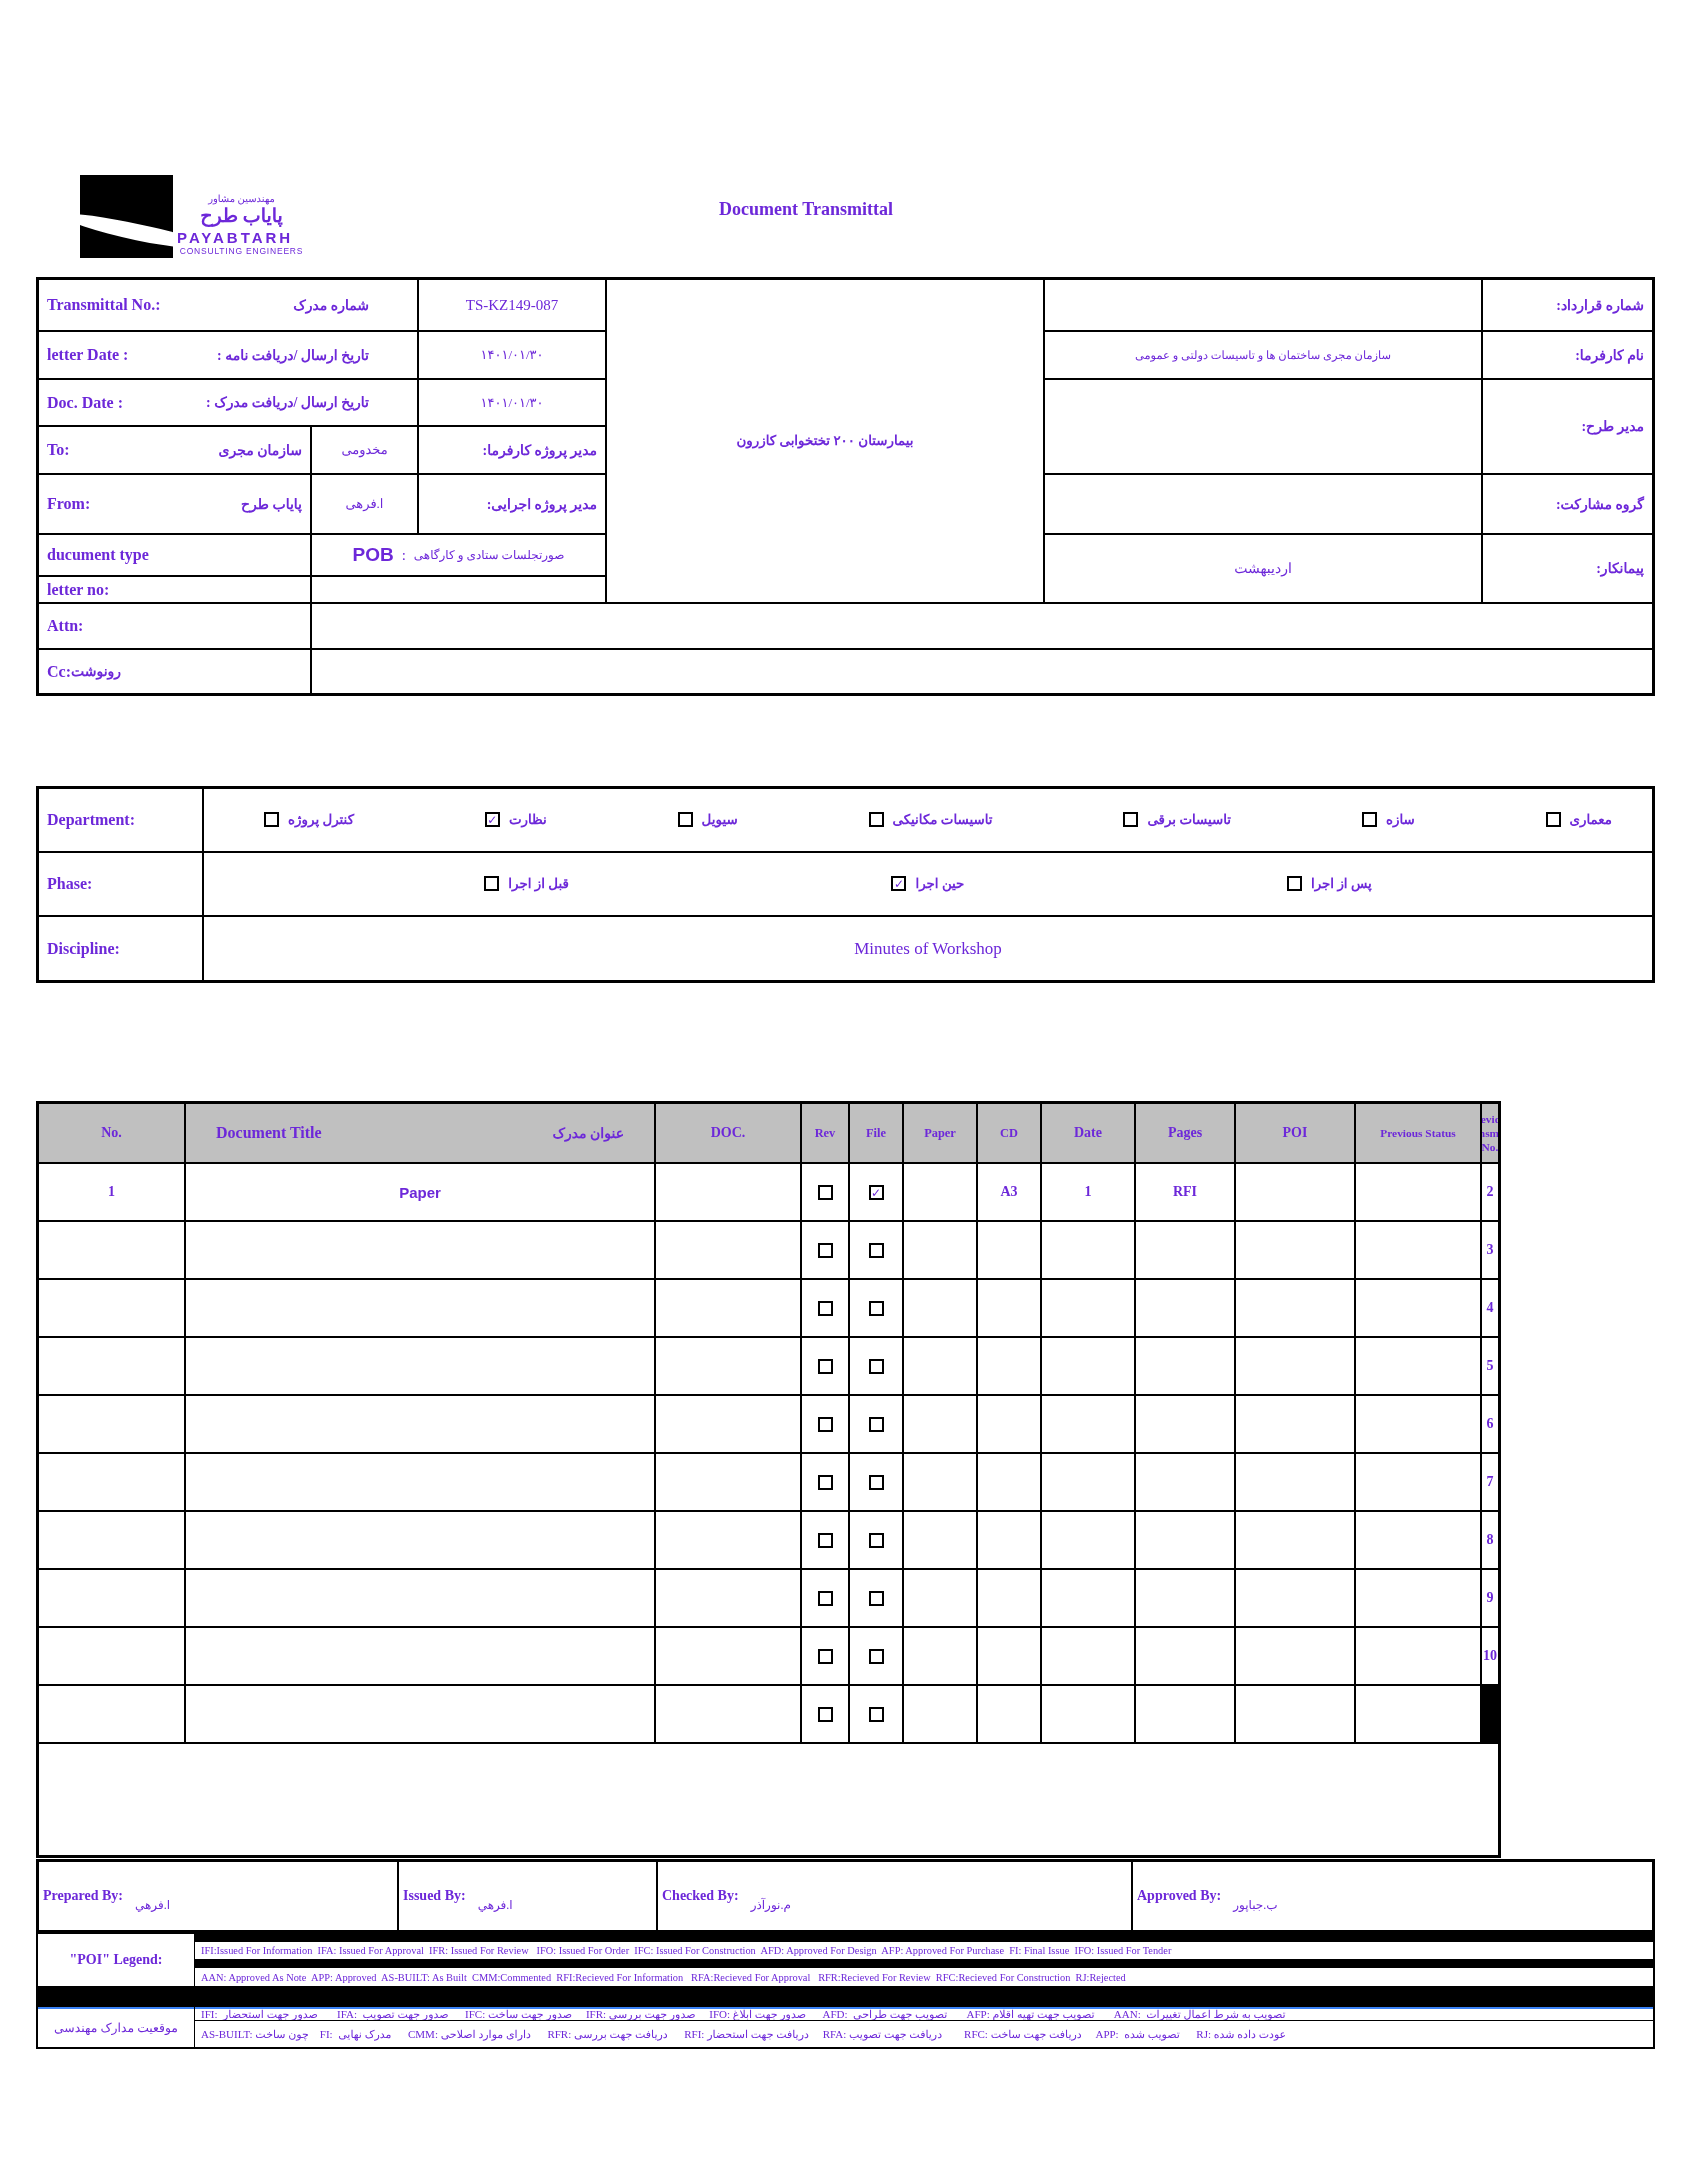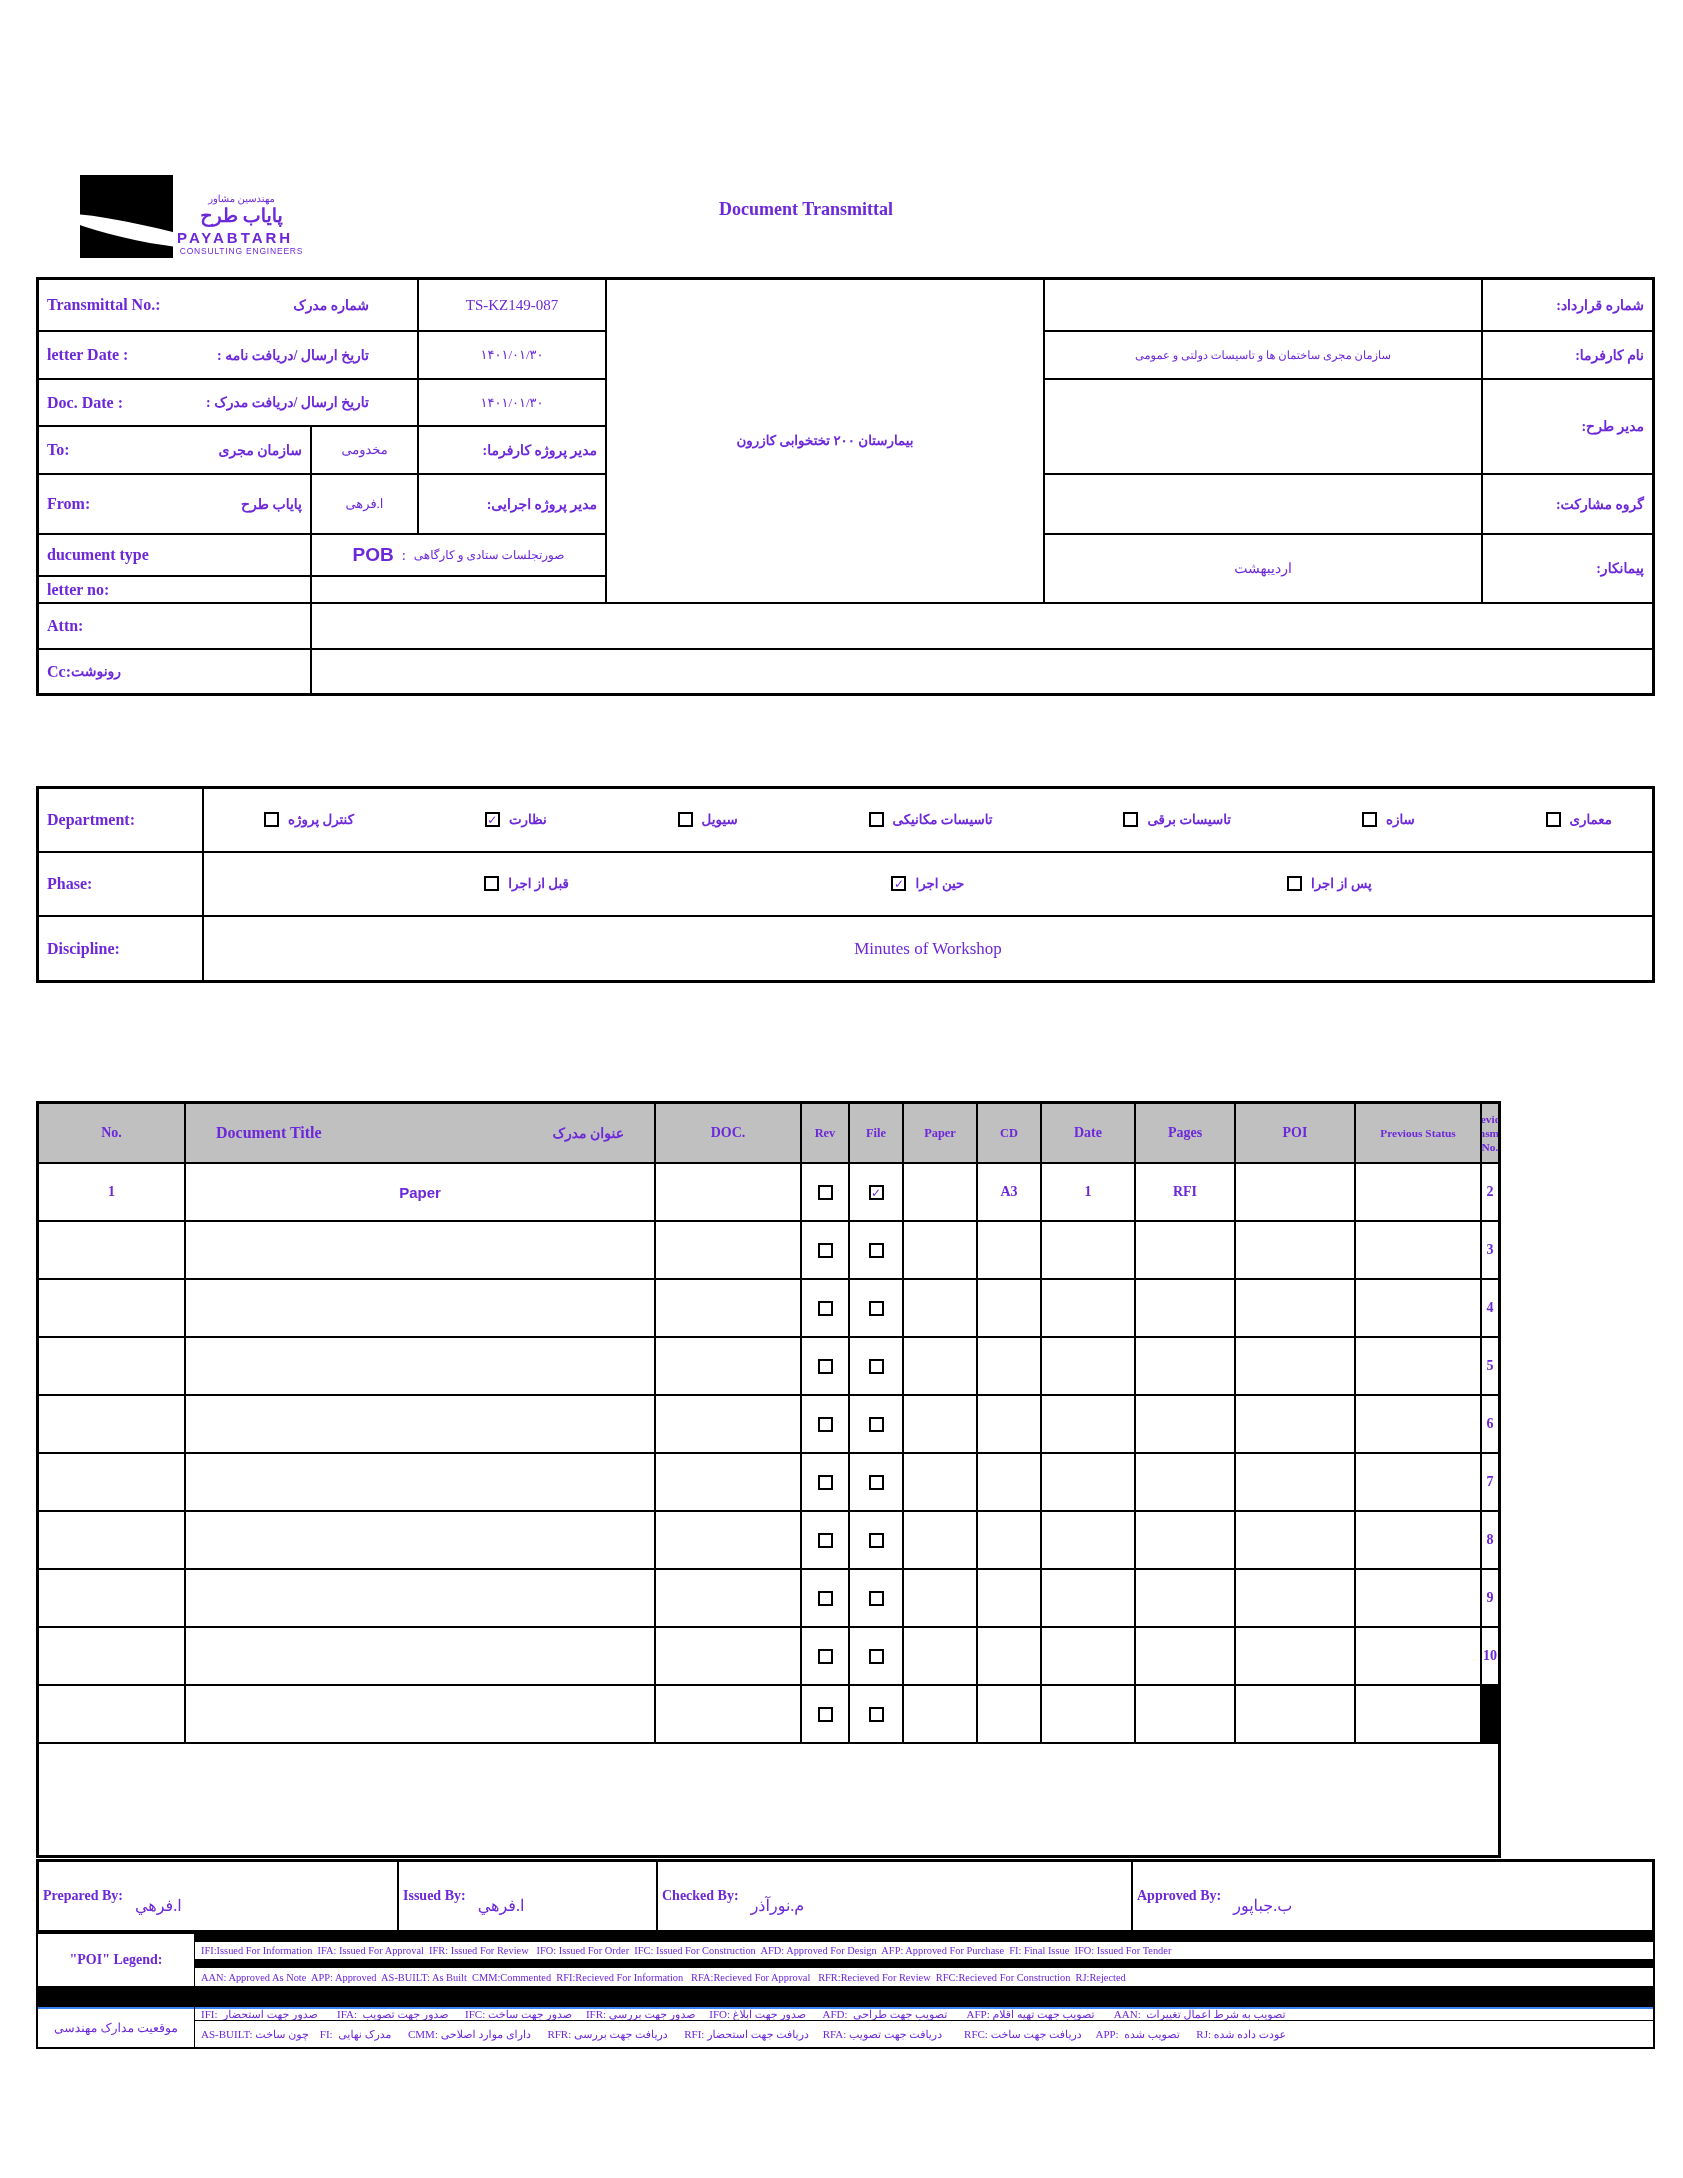--- a/index.html
+++ b/index.html
@@ -56,21 +56,21 @@
   .th.small { font-size:11.4px; line-height:1.25; }
   .td { display:flex; align-items:center; justify-content:center; font-size:14px; font-weight:bold; }
   .title-head { justify-content:space-between; padding:0 30px; }
   .fa-script { font-style:italic; font-size:15px; direction:rtl; }
   .doc-val { font-family:"Liberation Sans", sans-serif; font-weight:bold; font-size:15px; }
   
   .signs { left:36px; top:1859px; width:1619px; height:74px;
     grid-template-columns:358px 257px 473px 1fr; grid-template-rows:1fr; }
   .sig { display:flex; align-items:center; padding:4px 4px; font-size:14px; gap:12px; }
   .sig b { font-weight:bold; white-space:nowrap; }
-  .sig .name { font-size:16px; direction:rtl; padding-top:2px;margin-top:16px; }
+  .sig .name { font-size:12px; direction:rtl; padding-top:2px;margin-top:16px; }
   
   .legend { left:36px; top:1932px; width:1619px; height:117px; gap:1px; border:2px solid #000;
     grid-template-columns:156px 1fr; grid-template-rows:25px 26px 33px 1fr; }
   .leg-cell { display:flex; align-items:center; padding:0 6px; }
   .leg-label { justify-content:center; font-weight:bold; font-size:14px; }
   .leg-label-fa { justify-content:center; font-size:12.4px; direction:rtl; }
   .leg-en { font-size:10.4px; white-space:pre-wrap;margin-top:8px; }
   .leg-fa { font-size:11px; white-space:pre-wrap; }
   .thick-top { border-top:2px solid #3b82f6;margin-top:20px; }
 </style>

